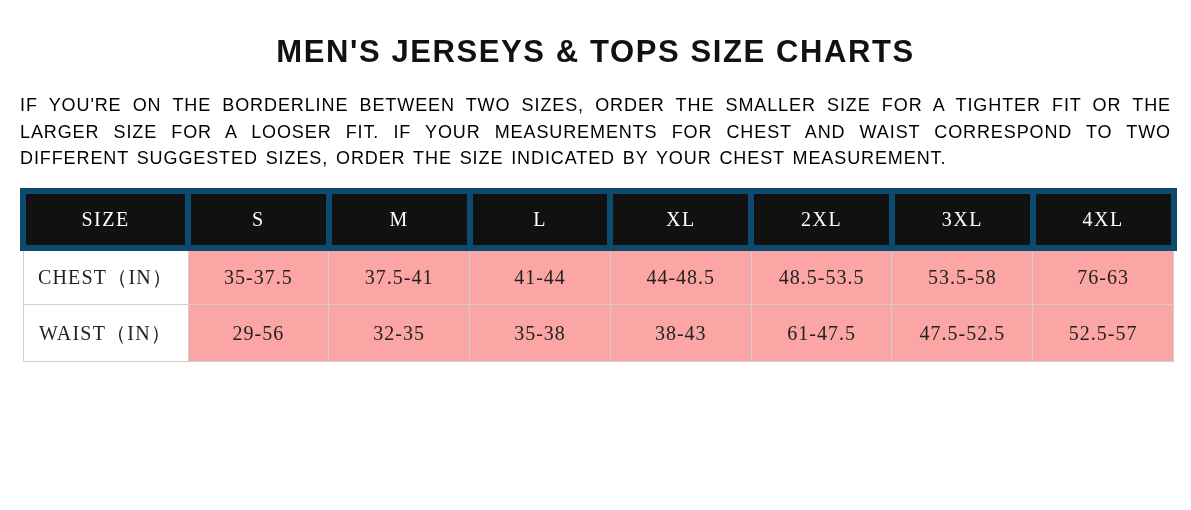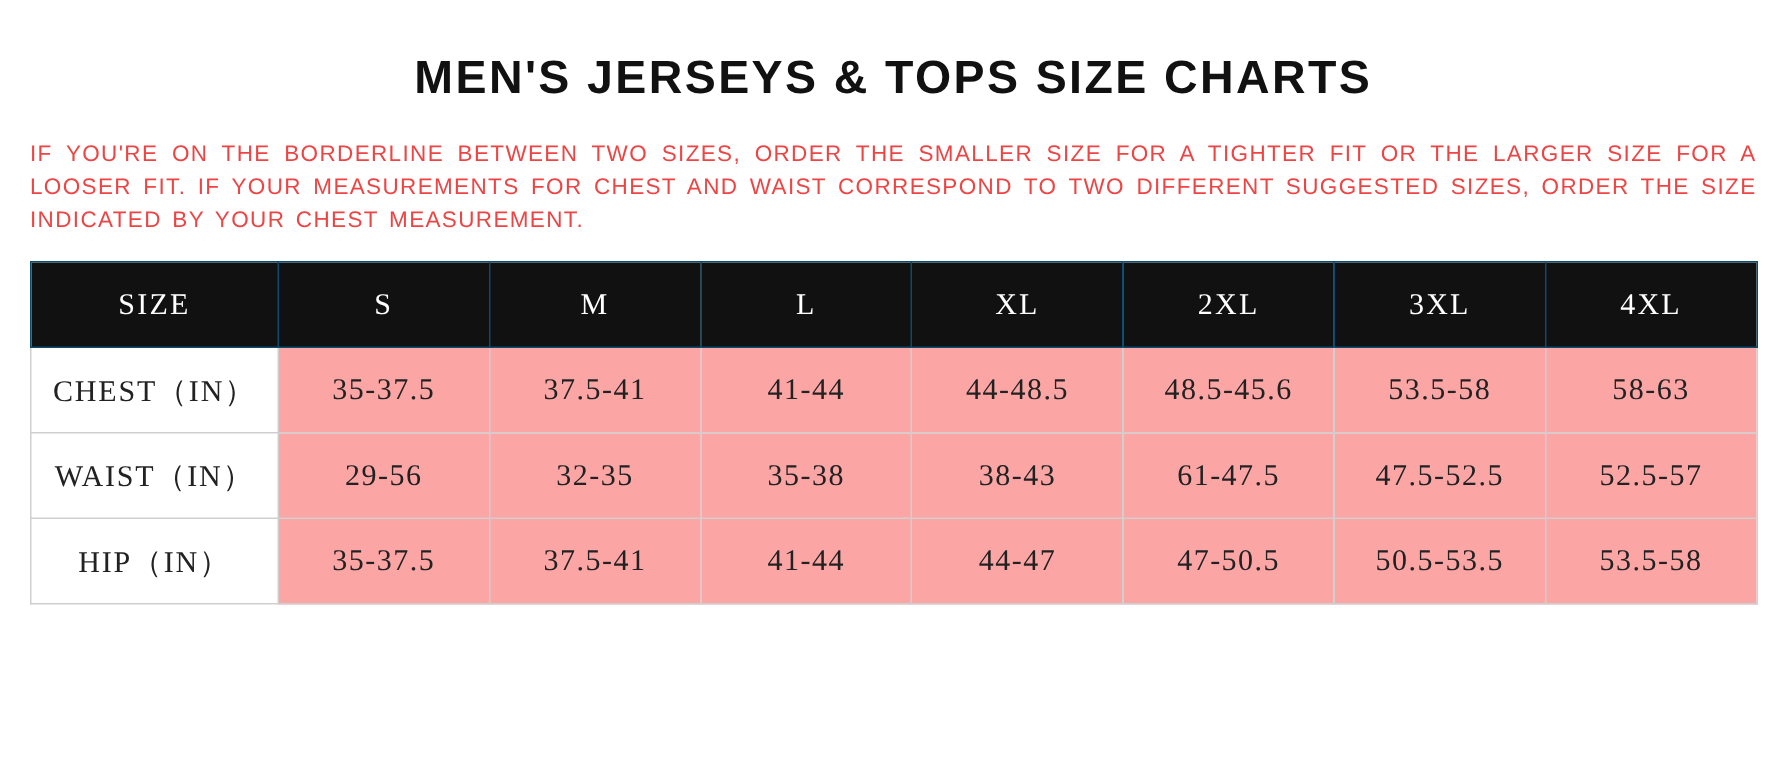--- a/index.html
+++ b/index.html
@@ -28,24 +28,24 @@
     font-size: 31px;
     letter-spacing: 1.6px;
     color: #111111;
     margin: 0;
     padding-top: 33px;
     line-height: 1.2;
   }
   .intro {
     margin: 22px 0 0 0;
     font-family: "Liberation Sans", sans-serif;
-    font-size: 15px;
+    font-size: 18px;
     line-height: 1.47;
     letter-spacing: 0.9px;
-    color: #ef4444;
+    color: #000000;
     text-align: justify;
     text-align-last: left;
     word-spacing: 2px;
   }
   table.size-chart {
     margin-top: 16px;
     width: 1151px;
     border-collapse: collapse;
     table-layout: fixed;
     font-family: "Liberation Serif", serif;
@@ -56,21 +56,21 @@
     text-align: center;
     font-size: 20px;
     letter-spacing: 1px;
     height: 57px;
     padding: 0 2px;
     box-sizing: border-box;
   }
   table.size-chart thead th {
     background: #111111;
     color: #ffffff;
-    border: 1px solid #0c4a6e;
+    border: 6px solid #0c4a6e;
     font-weight: normal;
     letter-spacing: 1.5px;
   }
   table.size-chart tbody td {
     background: #fca5a5;
     color: #222222;
   }
   table.size-chart tbody td.row-head {
     background: #ffffff;
     letter-spacing: 1.2px;
@@ -110,40 +110,30 @@
         <th>4XL</th>
       </tr>
     </thead>
     <tbody>
       <tr>
         <td class="row-head">CHEST（IN）</td>
         <td>35-37.5</td>
         <td>37.5-41</td>
         <td>41-44</td>
         <td>44-48.5</td>
-        <td>48.5-45.6</td>
+        <td>48.5-53.5</td>
         <td>53.5-58</td>
-        <td>58-63</td>
+        <td>76-63</td>
       </tr>
       <tr>
         <td class="row-head">WAIST（IN）</td>
         <td>29-56</td>
         <td>32-35</td>
         <td>35-38</td>
         <td>38-43</td>
         <td>61-47.5</td>
         <td>47.5-52.5</td>
         <td>52.5-57</td>
       </tr>
-      <tr>
-        <td class="row-head">HIP（IN）</td>
-        <td>35-37.5</td>
-        <td>37.5-41</td>
-        <td>41-44</td>
-        <td>44-47</td>
-        <td>47-50.5</td>
-        <td>50.5-53.5</td>
-        <td>53.5-58</td>
-      </tr>
     </tbody>
   </table>
 
 </div>
 
 </body></html>

